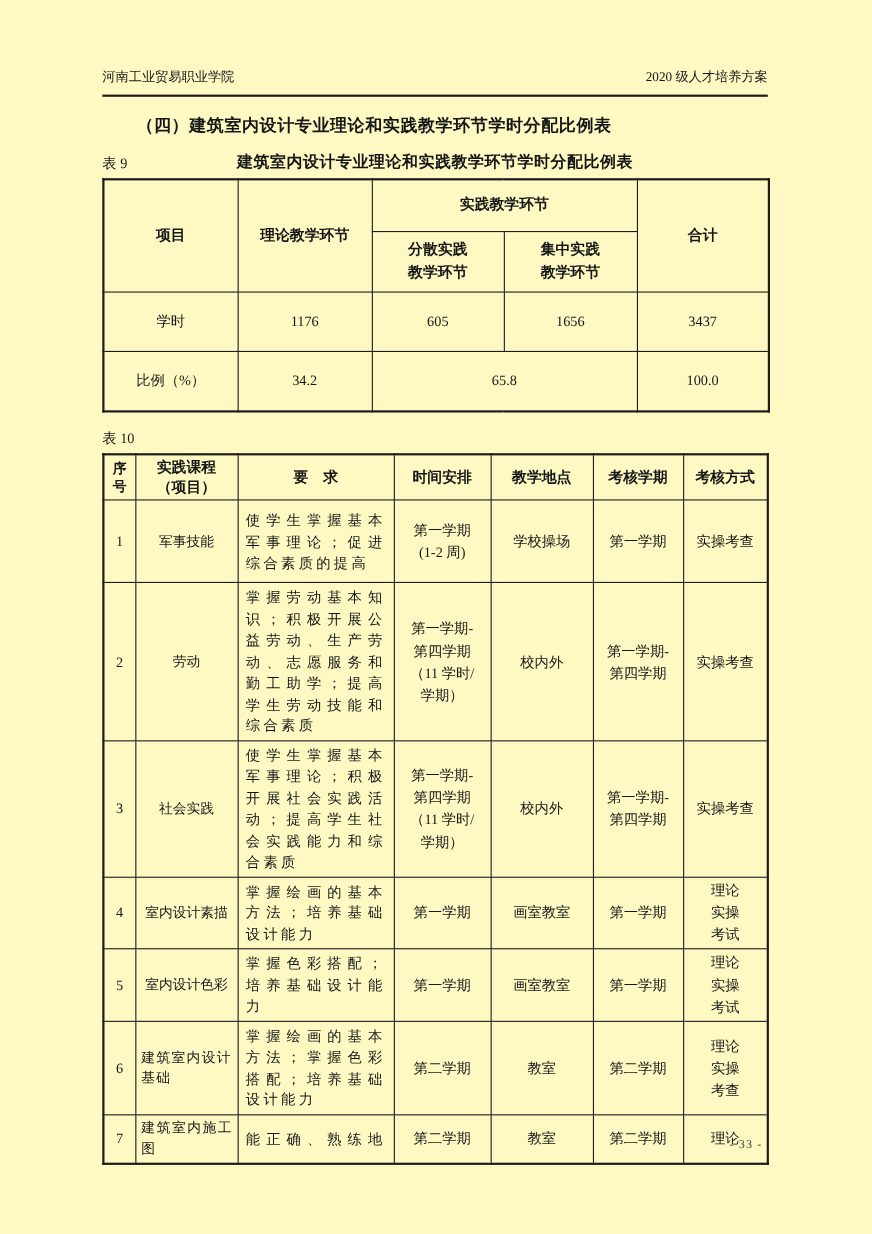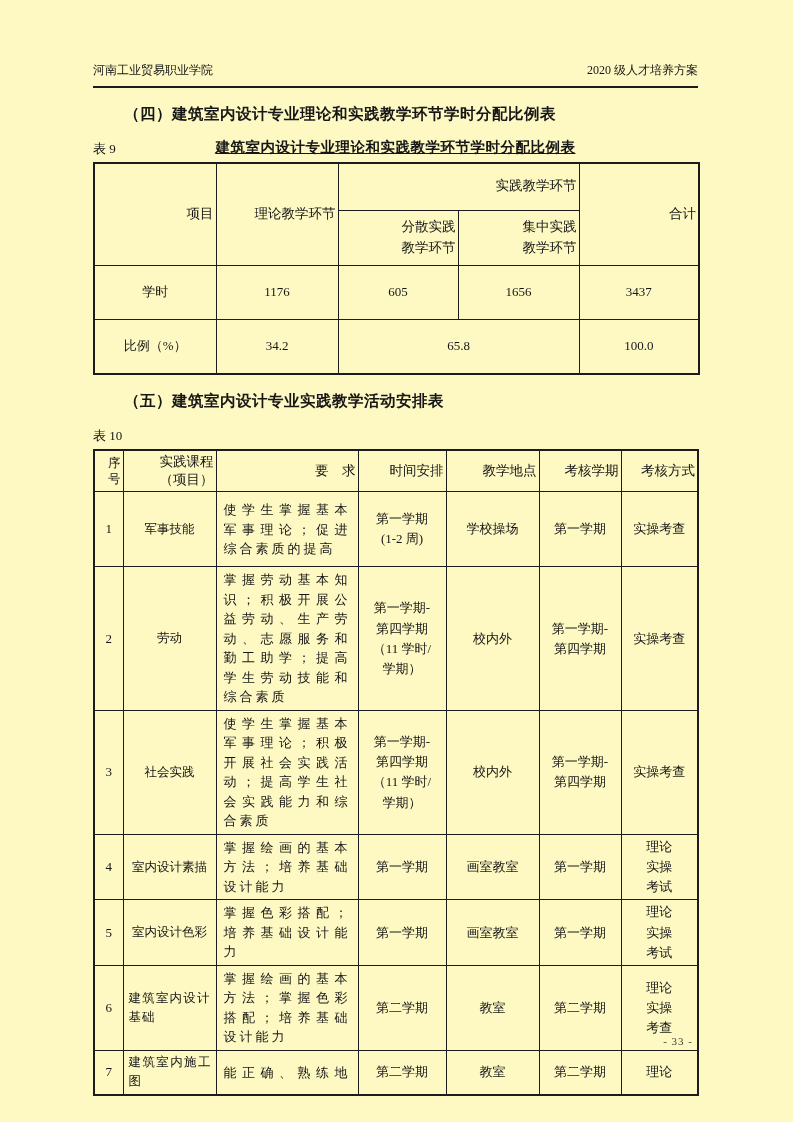--- a/index.html
+++ b/index.html
@@ -10,32 +10,32 @@
     position:relative; padding:62px 95px 0 93px; overflow:hidden;
   }
   .doc-header {
     display:flex; justify-content:space-between; align-items:flex-end;
     font-size:12px; padding-bottom:7px; border-bottom:2px solid #1c1c1c;
   }
   .section-heading {
     font-weight:bold; font-size:15.5px; margin-top:16px; padding-left:31px;
     letter-spacing:0.5px;
   }
-  .caption-row { position:relative; text-align:center; margin-top:13px; height:19px;text-decoration:underline; }
+  .caption-row { position:relative; text-align:center; margin-top:13px; height:19px; }
   .caption-label { position:absolute; left:0; top:2px; font-size:13px; }
   .caption-title { font-size:14.5px; font-weight:bold; letter-spacing:0.5px; }
   table.doc-table {
     border-collapse:collapse; width:605px; table-layout:fixed;
     border:2px solid #1c1c1c; margin-top:5px;
   }
   .doc-table td {
     border:1px solid #1c1c1c; text-align:center; vertical-align:middle;
     font-size:13px; line-height:1.55; white-space:pre-line; padding:2px;
   }
-  .doc-table td.h { font-weight:normal; font-size:13.5px;text-align:right; }
+  .doc-table td.h { font-weight:bold; font-size:13.5px; }
   .t10 td.req {
     text-align:justify; text-justify:inter-character; letter-spacing:3px;
     padding:3px 7px; line-height:1.5;
   }
   .t10 td.course { font-size:12.5px; padding:2px 3px; }
   .t10 td.course.spread { text-align:justify; padding:2px 5px; letter-spacing:1px;margin-left:39px; }
   .t10 td.course.spread-one { text-align:justify; text-align-last:justify; padding:2px 5px; }
   .t10 td.req.spread-one { text-align:justify; text-align-last:justify; }
   .footer {
     position:absolute; top:1035px; right:100px; font-size:11px; color:#3b3b3b;
@@ -90,21 +90,20 @@
       </tr>
       <tr style="height:55px">
         <td>比例（%）</td>
         <td>34.2</td>
         <td colspan="2">65.8</td>
         <td>100.0</td>
       </tr>
     </tbody>
   </table>
 
-  <div class="section-heading">（五）建筑室内设计专业实践教学活动安排表</div>
 
   <div class="caption-row">
     <span class="caption-label">表 10</span>
   </div>
 
   <table class="doc-table t10">
     <colgroup>
       <col style="width:29px">
         <col style="width:93px">
         <col style="width:142px">

